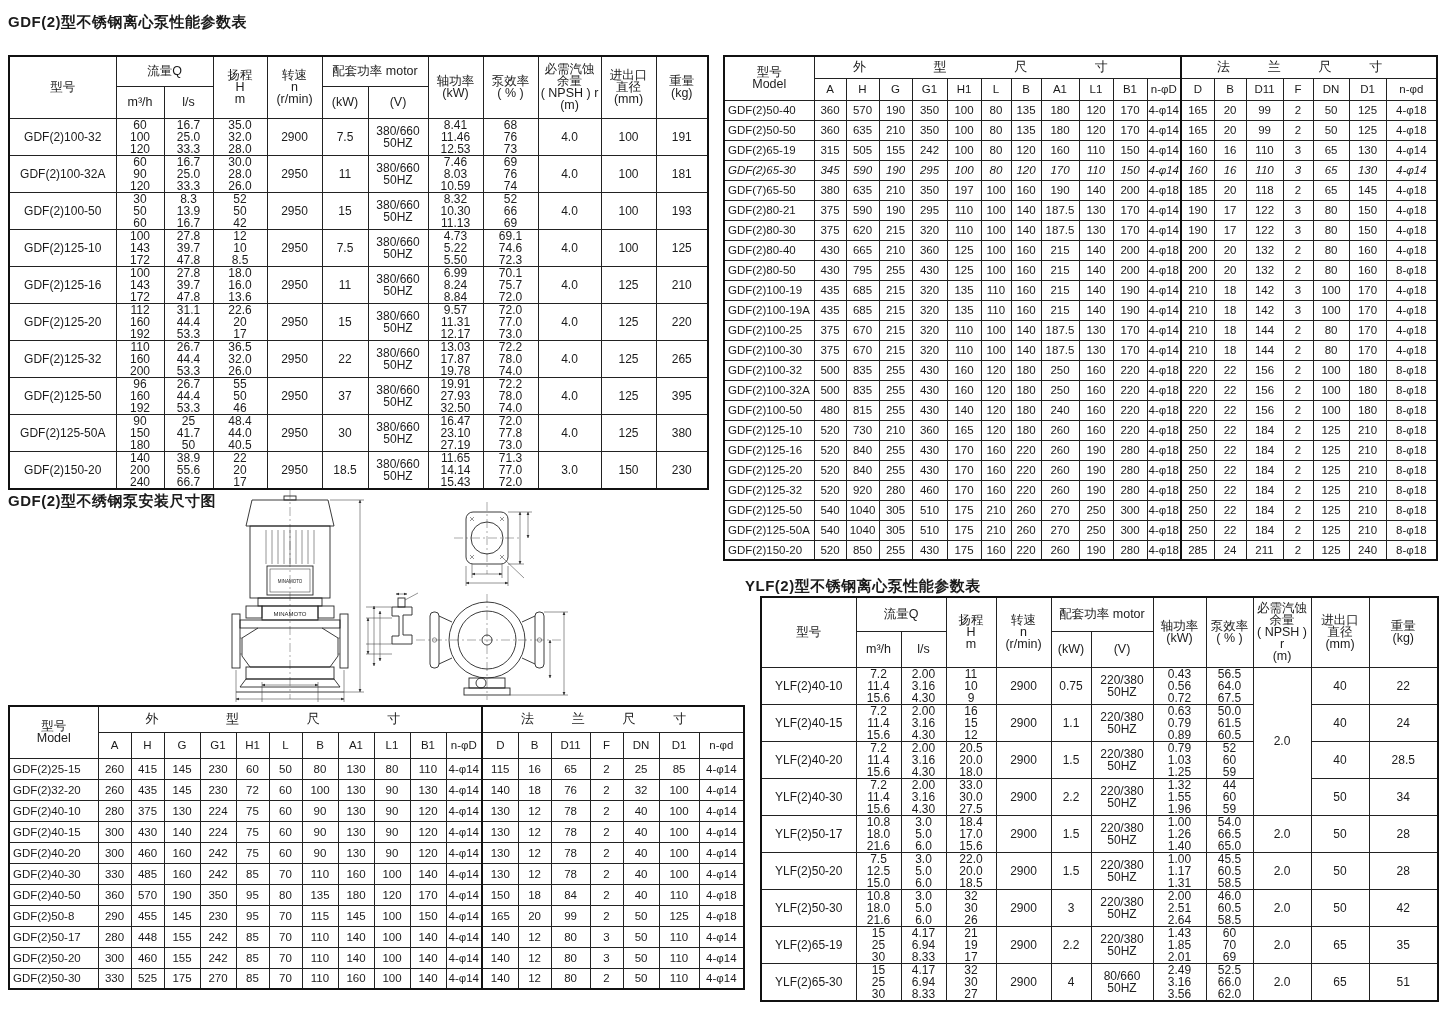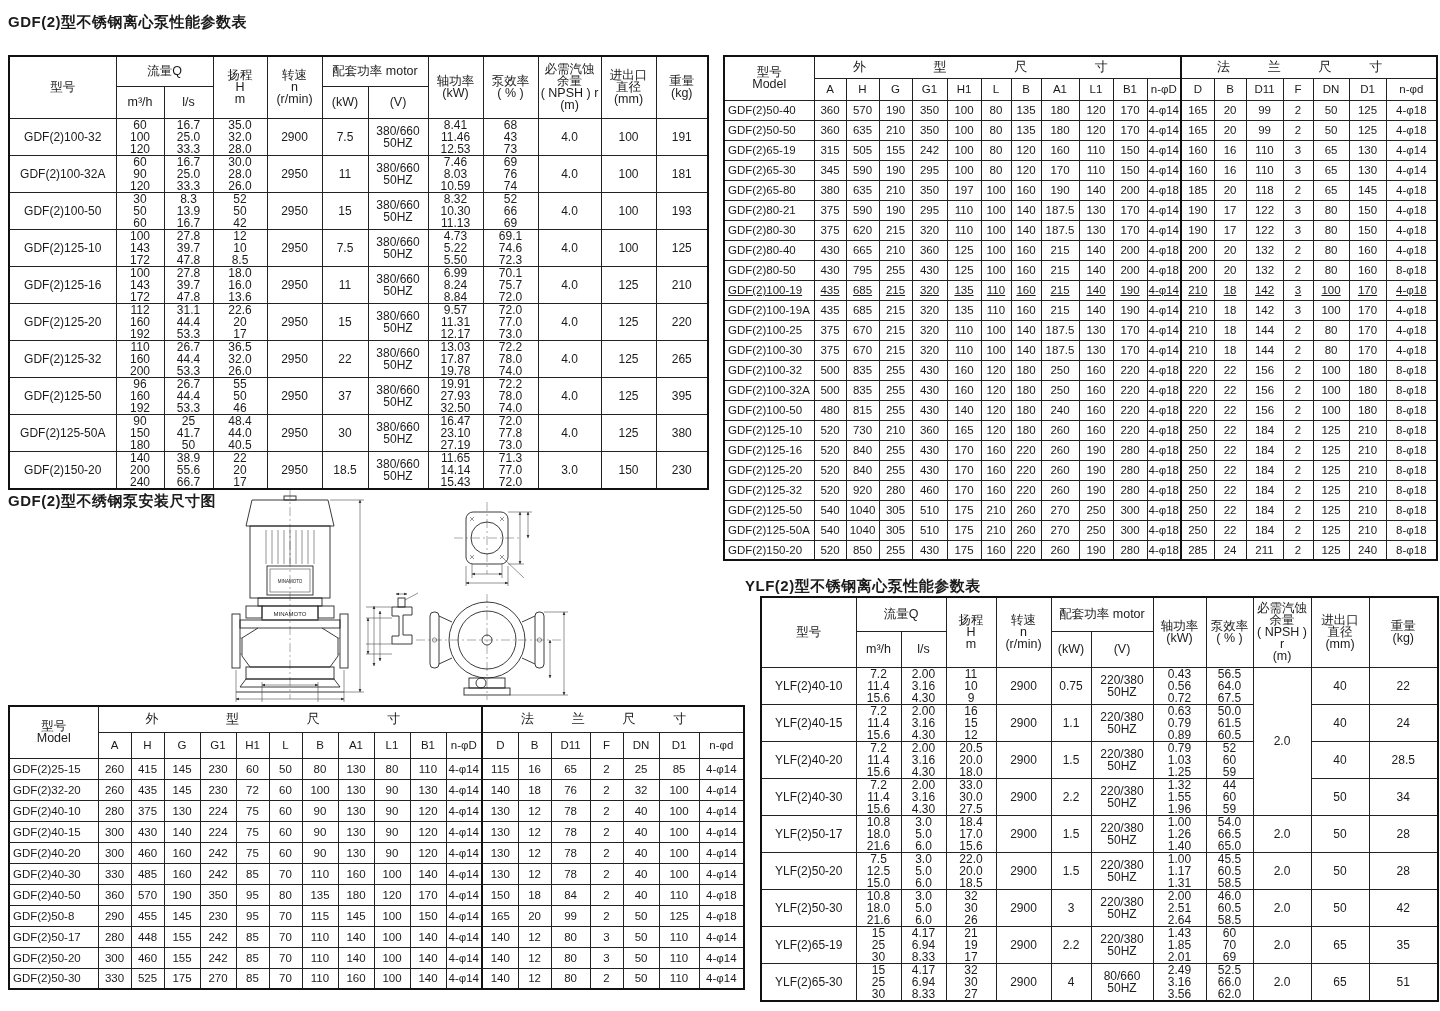--- a/index.html
+++ b/index.html
@@ -91,21 +91,21 @@
 32.0
 28.0</td>
         <td>2900</td>
         <td>7.5</td>
         <td class="ml">380/660
 50HZ</td>
         <td class="ml">8.41
 11.46
 12.53</td>
         <td class="ml">68
-43
+76
 73</td>
         <td>4.0</td>
         <td>100</td>
         <td>191</td>
       </tr>
         <tr style="height:36px;">
         <td>GDF(2)100-32A</td>
         <td class="ml">60
 90
 120</td>
@@ -440,21 +440,21 @@
         <td>150</td>
         <td>4-φ14</td>
         <td class="grp">160</td>
         <td>16</td>
         <td>110</td>
         <td>3</td>
         <td>65</td>
         <td>130</td>
         <td>4-φ14</td>
       </tr>
-        <tr style="height:20px;">
+        <tr style="height:20px;font-style:italic;">
         <td class="mdl">GDF(2)65-30</td>
         <td>345</td>
         <td>590</td>
         <td>190</td>
         <td>295</td>
         <td>100</td>
         <td>80</td>
         <td>120</td>
         <td>170</td>
         <td>110</td>
@@ -462,21 +462,21 @@
         <td>4-φ14</td>
         <td class="grp">160</td>
         <td>16</td>
         <td>110</td>
         <td>3</td>
         <td>65</td>
         <td>130</td>
         <td>4-φ14</td>
       </tr>
         <tr style="height:20px;">
-        <td class="mdl">GDF(2)65-80</td>
+        <td class="mdl">GDF(7)65-50</td>
         <td>380</td>
         <td>635</td>
         <td>210</td>
         <td>350</td>
         <td>197</td>
         <td>100</td>
         <td>160</td>
         <td>190</td>
         <td>140</td>
         <td>200</td>
@@ -566,21 +566,21 @@
         <td>200</td>
         <td>4-φ18</td>
         <td class="grp">200</td>
         <td>20</td>
         <td>132</td>
         <td>2</td>
         <td>80</td>
         <td>160</td>
         <td>8-φ18</td>
       </tr>
-        <tr style="height:20px;text-decoration:underline;">
+        <tr style="height:20px;">
         <td class="mdl">GDF(2)100-19</td>
         <td>435</td>
         <td>685</td>
         <td>215</td>
         <td>320</td>
         <td>135</td>
         <td>110</td>
         <td>160</td>
         <td>215</td>
         <td>140</td>

